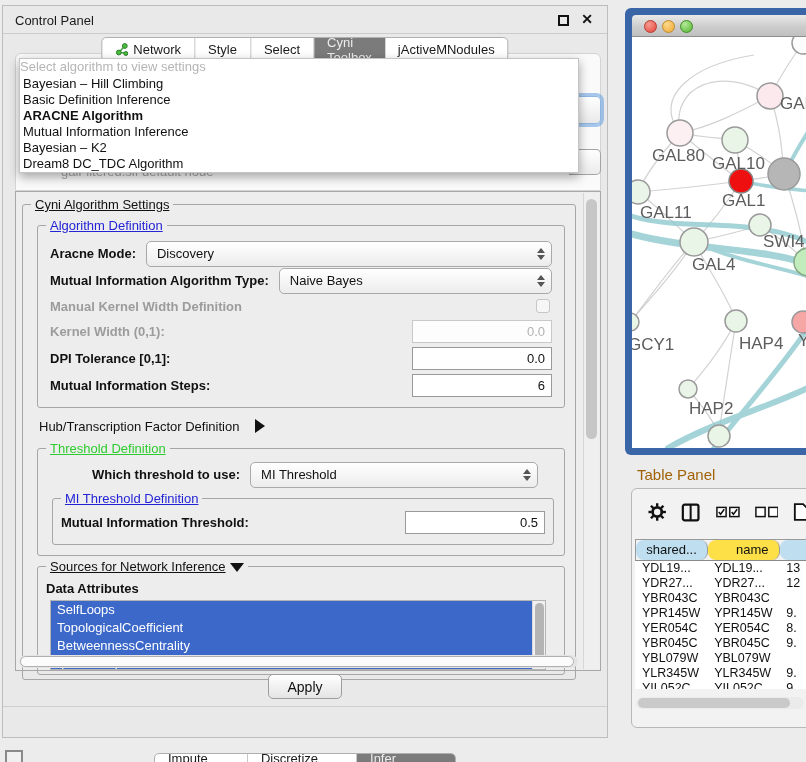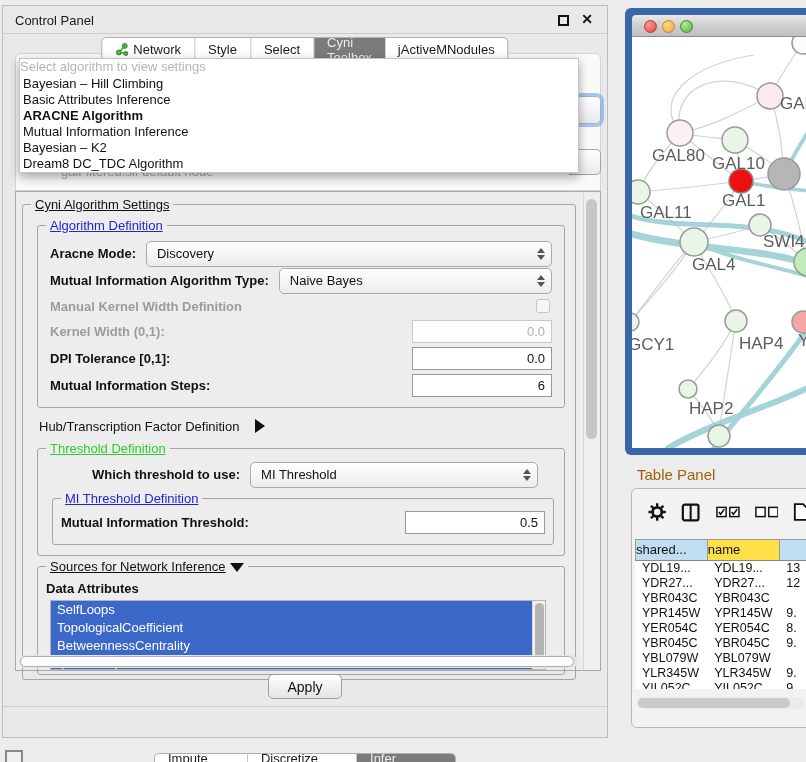--- a/index.html
+++ b/index.html
@@ -103,21 +103,21 @@
   .net-canvas { position:absolute; left:7px; top:29px; width:178px; height:411px; background:#ffffff; overflow:hidden; }
   .node-label { position:absolute; font-size:17px; color:#5d5d5d; white-space:nowrap; }
 
   
   .tp-title { position:absolute; left:637px; top:466px; font-size:15px; color:#a16207; }
   .table-panel { position:absolute; left:631px; top:488px; width:180px; height:240px;
     background:#f2f2f2; border:1px solid #b8b8b8; border-radius:6px 0 0 6px; overflow:hidden; }
   .tp-toolbar { position:absolute; left:0; top:0; width:100%; height:46px; display:flex; align-items:center; gap:15px; padding-left:16px; }
   .tp-table { position:absolute; left:3px; top:50px; width:200px; }
   .tp-header { display:flex; height:22px; border-top:1px solid #9a9a9a; border-bottom:1px solid #8a8a8a; border-left:1px solid #9a9a9a; }
-  .tp-hcell { font-size:13px; color:#111; padding:2px 10px 0 0; border-right:1px solid #9a9a9a; }
+  .tp-hcell { font-size:13px; color:#111; text-align:right; padding:2px 10px 0 0; border-right:1px solid #9a9a9a;border-radius:8px; }
   .tp-hcell.sel { background:#bfdff0; }
   .tp-hcell.plain { background:#fde047; }
   .c1 { width:78px; } .c2 { width:78px; } .c3 { width:60px; }
   .tp-row { display:flex; height:15px; background:#fff; }
   .tp-cell { font-size:12.5px; line-height:15px; color:#111; padding-left:7px; overflow:hidden; white-space:nowrap; }
   .tp-hscroll { position:absolute; left:4px; top:208px; width:168px; height:12px; background:#ebebeb; border-radius:6px; }
   .tp-hscroll .thumb { position:absolute; left:2px; top:1px; width:152px; height:10px; background:#c9c9c9; border-radius:5px; }
 
   .mini-panel-icon { position:absolute; left:5px; top:750px; width:18px; height:16px;
     background:#f0f0f0; border:2px solid #8a8a8a; }
@@ -161,21 +161,21 @@
           <span>Cyni Toolbox</span>
         </div>
       <div class="tab">
           <span>jActiveMNodules</span>
         </div>
     </div>
 
     <div class="algo-popup">
       <div class="algo-placeholder">Select algorithm to view settings</div>
       <div class="algo-item">Bayesian – Hill Climbing</div>
-      <div class="algo-item">Basic Attributes Inference</div>
+      <div class="algo-item">Basic Definition Inference</div>
       <div class="algo-item bold">ARACNE Algorithm</div>
       <div class="algo-item">Mutual Information Inference</div>
       <div class="algo-item">Bayesian – K2</div>
       <div class="algo-item">Dream8 DC_TDC Algorithm</div>
     </div>
 
     <div class="scrollpane">
       <div class="sp-content">
 
         <div class="fieldset fs-main">

